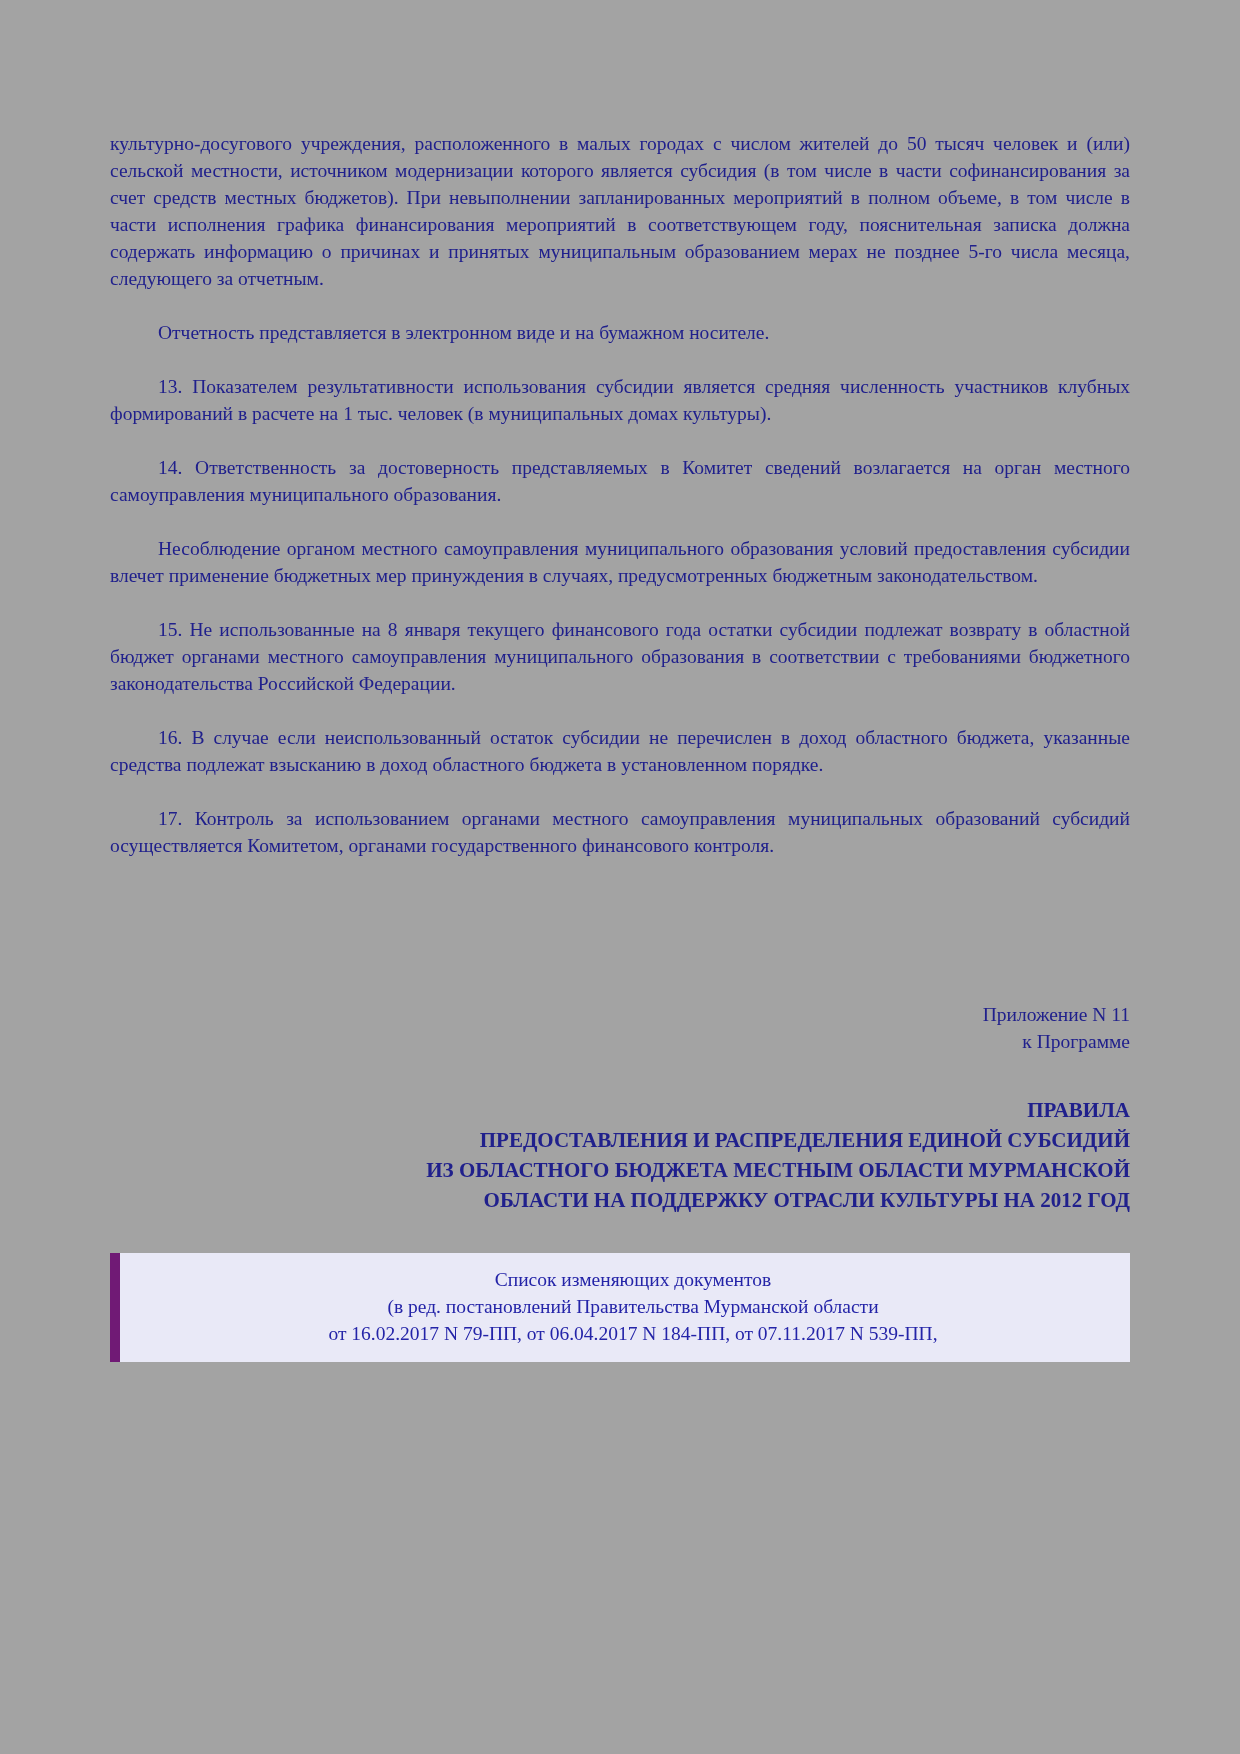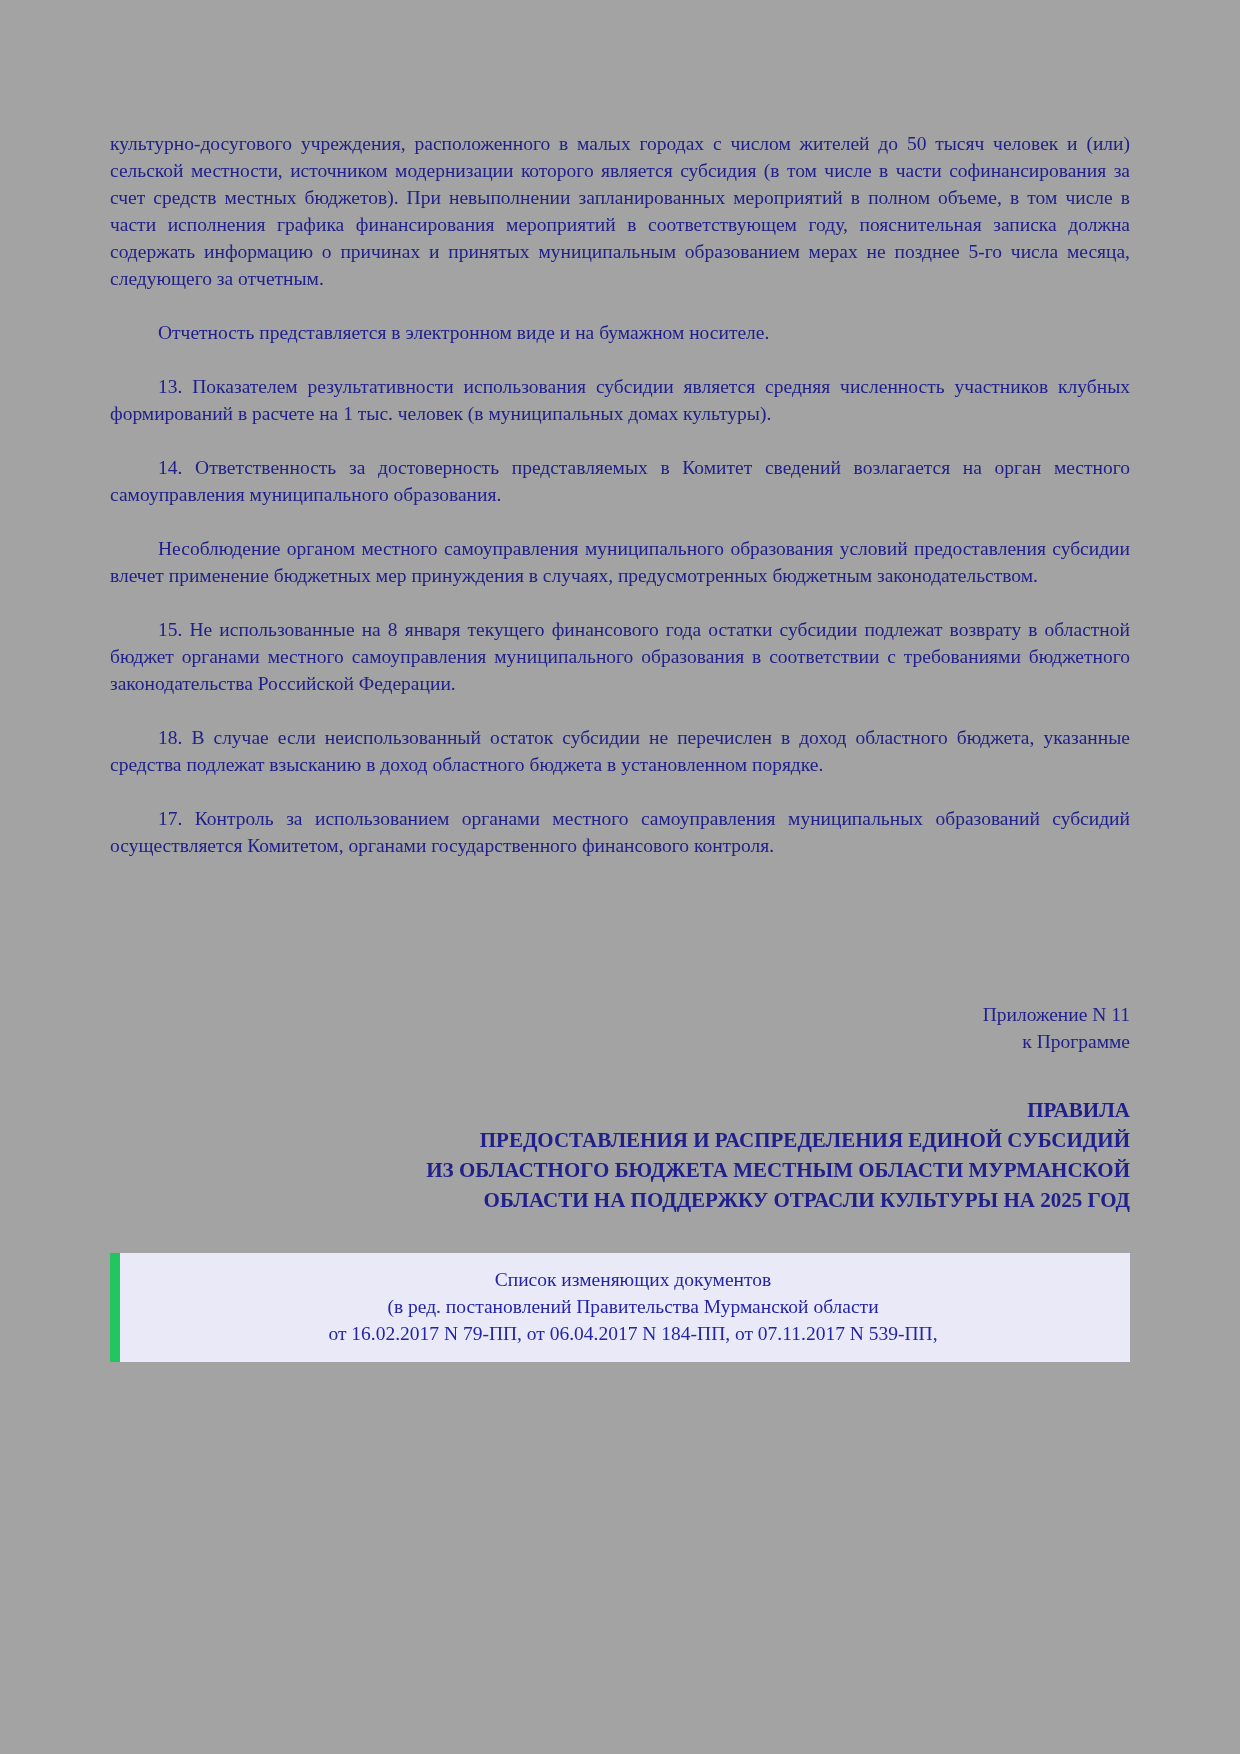--- a/index.html
+++ b/index.html
@@ -42,21 +42,21 @@
     margin: 40px 0 0 0;
     text-align: right;
     font-size: 21px;
     font-weight: bold;
     line-height: 30px;
     color: #20208c;
   }
   .info-box {
     margin-top: 38px;
     background: #e9e9f7;
-    border-left: 10px solid #22c55e;
+    border-left: 10px solid #701a75;
     padding: 13px 8px 15px 24px;
     text-align: center;
     color: #2424a8;
     line-height: 27px;
     font-size: 19.5px;
   }
 </style>
 </head>
 <body>
 
@@ -68,34 +68,34 @@
 
   <p class="para indent">13. Показателем результативности использования субсидии является средняя численность участников клубных формирований в расчете на 1 тыс. человек (в муниципальных домах культуры).</p>
 
 
   <p class="para indent">14. Ответственность за достоверность представляемых в Комитет сведений возлагается на орган местного самоуправления муниципального образования.</p>
 
   <p class="para indent">Несоблюдение органом местного самоуправления муниципального образования условий предоставления субсидии влечет применение бюджетных мер принуждения в случаях, предусмотренных бюджетным законодательством.</p>
 
   <p class="para indent">15. Не использованные на 8 января текущего финансового года остатки субсидии подлежат возврату в областной бюджет органами местного самоуправления муниципального образования в соответствии с требованиями бюджетного законодательства Российской Федерации.</p>
 
-  <p class="para indent">18. В случае если неиспользованный остаток субсидии не перечислен в доход областного бюджета, указанные средства подлежат взысканию в доход областного бюджета в установленном порядке.</p>
+  <p class="para indent">16. В случае если неиспользованный остаток субсидии не перечислен в доход областного бюджета, указанные средства подлежат взысканию в доход областного бюджета в установленном порядке.</p>
 
   <p class="para indent">17. Контроль за использованием органами местного самоуправления муниципальных образований субсидий осуществляется Комитетом, органами государственного финансового контроля.</p>
 
   <div class="appendix">
     <div>Приложение N 11</div>
     <div>к Программе</div>
   </div>
 
   <div class="doc-title">
     <div>ПРАВИЛА</div>
     <div>ПРЕДОСТАВЛЕНИЯ И РАСПРЕДЕЛЕНИЯ ЕДИНОЙ СУБСИДИЙ</div>
     <div>ИЗ ОБЛАСТНОГО БЮДЖЕТА МЕСТНЫМ ОБЛАСТИ МУРМАНСКОЙ</div>
-    <div>ОБЛАСТИ НА ПОДДЕРЖКУ ОТРАСЛИ КУЛЬТУРЫ НА 2025 ГОД</div>
+    <div>ОБЛАСТИ НА ПОДДЕРЖКУ ОТРАСЛИ КУЛЬТУРЫ НА 2012 ГОД</div>
   </div>
 
   <div class="info-box">
     <div>Список изменяющих документов</div>
     <div>(в ред. постановлений Правительства Мурманской области</div>
     <div>от 16.02.2017 N 79-ПП, от 06.04.2017 N 184-ПП, от 07.11.2017 N 539-ПП,</div>
   </div>
 
 </div>
 

